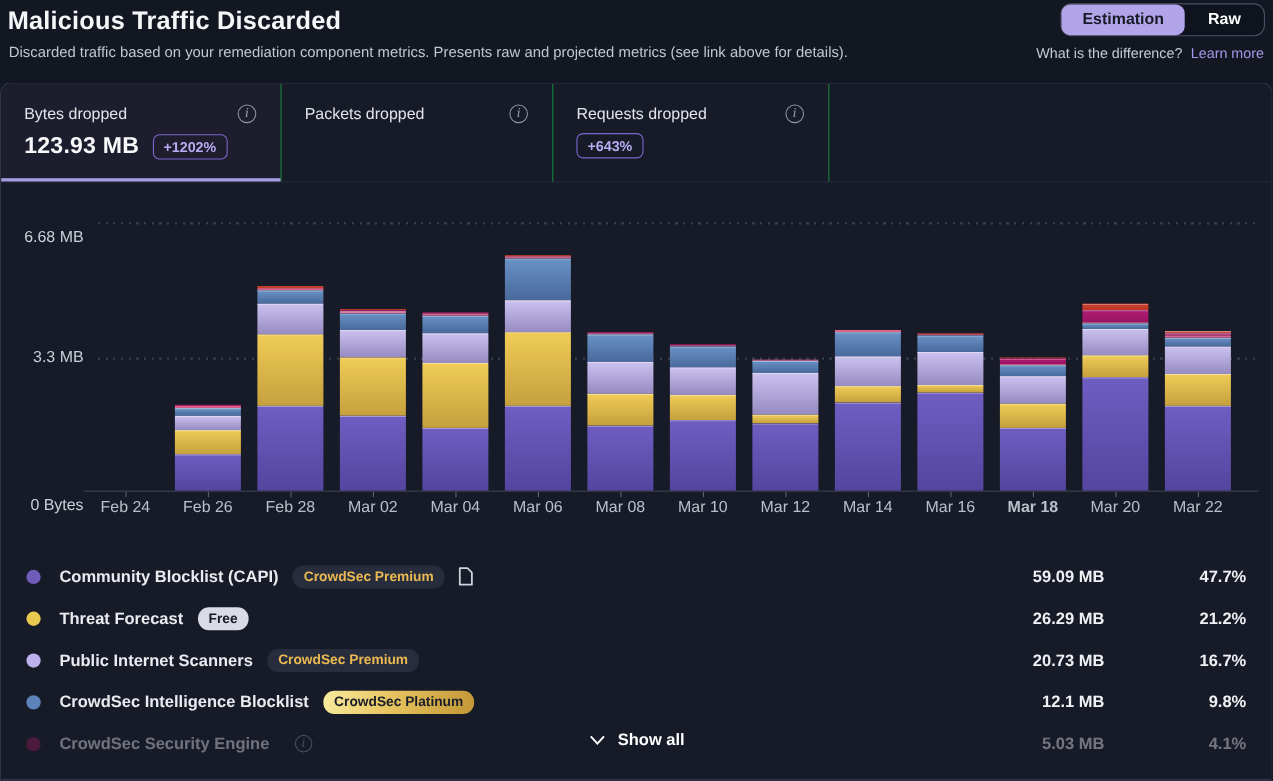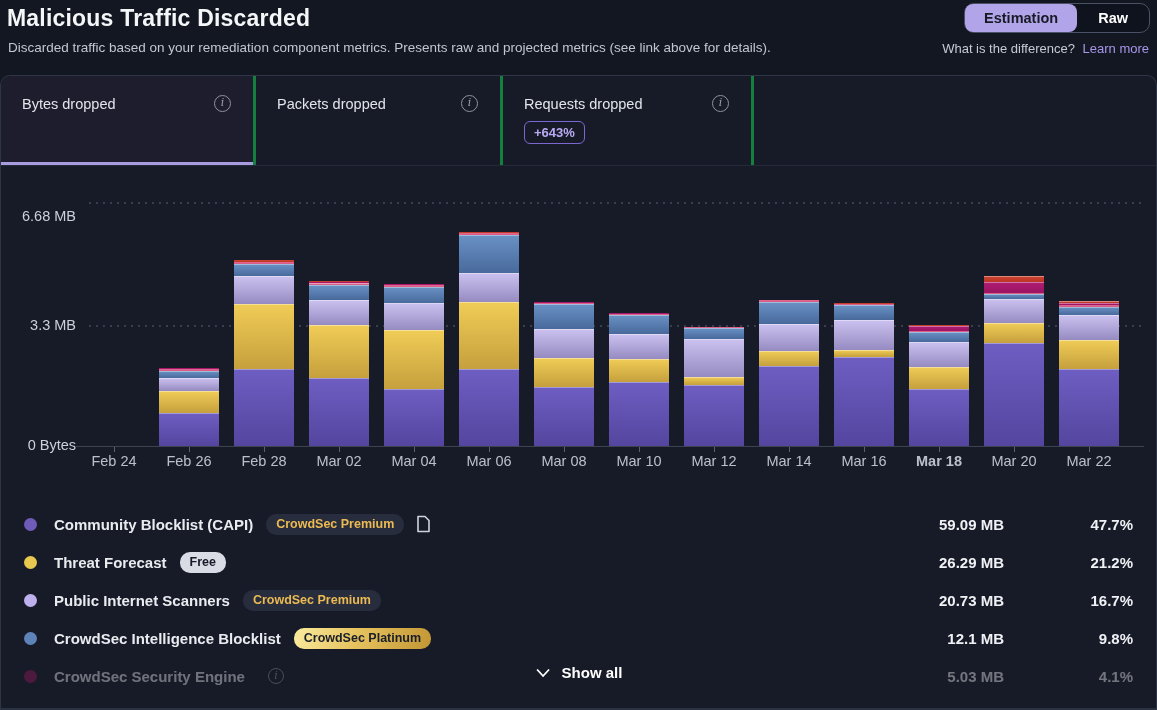--- a/index.html
+++ b/index.html
@@ -30,21 +30,21 @@
   .panel {
     position:absolute; top:75px; left:0; right:0; bottom:0;
     background:#171b28;
     border:1px solid #2e3546; border-bottom:none;
     border-radius:10px 10px 0 0;
     overflow:hidden;
   }
 
   
   .tabrow { position:relative; height:90px; display:flex; border-bottom:1px solid #242a39; }
-  .tab { position:relative; padding:19px 22px 0 21px; border-right:3px solid #15803d; cursor:pointer; }
+  .tab { position:relative; padding:19px 22px 0 21px; border-right:1px solid #15803d; cursor:pointer; }
   .tab.t1 { width:255px; } .tab.t2 { width:247px; } .tab.t3 { width:251px; }
   .tab-filler { flex:1; }
   .tab.selected { background:#1e1d2e; }
   .tab.selected::after { content:""; position:absolute; left:0; right:0; bottom:0; height:3px; background:#a89ce0; }
   .trow1 { display:flex; justify-content:space-between; align-items:center; font-size:14.5px; color:#e2e5ea; }
   .trow2 { margin-top:9px; display:flex; align-items:center; gap:12px; }
   .tvalue { font-size:21px; font-weight:bold; color:#f7f8fa; letter-spacing:.2px; }
   .tdelta { border:1px solid #7a67cf; color:#b9abf2; border-radius:6px; font-size:13px; font-weight:600; padding:3px 9px; }
   .info-i {
     width:17px; height:17px; border:1.4px solid #8d93a0; border-radius:50%;
@@ -107,20 +107,24 @@
 </div>
 
 <div class="panel">
 
   <div class="tabrow">
     <div class="tab t1 selected">
       <div class="trow1">
         <span>Bytes dropped</span>
         <span class="info-i">i</span>
       </div>
+      <div class="trow2">
+        <span class="tvalue">123.93 MB</span>
+        <span class="tdelta">+1202%</span>
+      </div>
     </div>
     <div class="tab t2">
       <div class="trow1">
         <span>Packets dropped</span>
         <span class="info-i">i</span>
       </div>
     </div>
     <div class="tab t3">
       <div class="trow1">
         <span>Requests dropped</span>
@@ -132,21 +136,21 @@
     </div>
     <div class="tab-filler"></div>
   </div>
 
   <div class="chart" id="chart">
       <div class="gridline" style="top: 35.848px;"></div>
       <div class="ylabel" style="top: 14px; margin-top: 28px;">6.68 MB</div>
       <div class="gridline" style="top: 158.88px;"></div>
       <div class="ylabel" style="top: 150.88px;">3.3 MB</div>
       <div class="axisline" style="top: 280px;"></div>
-      <div class="ylabel" style="top: 271px;">0 Bytes</div>
+      <div class="ylabel" style="top: 286px;">0 Bytes</div>
       <div class="tickmark" style="left: 113px; top: 281px;"></div>
       <div class="xlabel" style="left: 113px; top: 287px;">Feb 24</div>
       <div class="tickmark" style="left: 188px; top: 281px;"></div>
       <div class="xlabel" style="left: 188px; top: 287px;">Feb 26</div>
       <div class="bar" style="left: 158px; bottom: 35px; height: 77.896px;">
         <div class="seg" style="height: 0.364px; background: linear-gradient(rgb(204, 68, 49), rgb(189, 52, 36));"></div>
         <div class="seg" style="height: 0.364px; background: linear-gradient(rgb(176, 28, 115), rgb(154, 20, 99));"></div>
         <div class="seg" style="height: 1.82px; background: linear-gradient(rgb(224, 105, 143), rgb(217, 89, 131));"></div>
         <div class="seg hl" style="height: 7.28px; background: linear-gradient(rgb(106, 146, 197), rgb(72, 105, 156));"></div>
         <div class="seg hl" style="height: 13.468px; background: linear-gradient(rgb(204, 194, 240), rgb(150, 139, 193));"></div>

